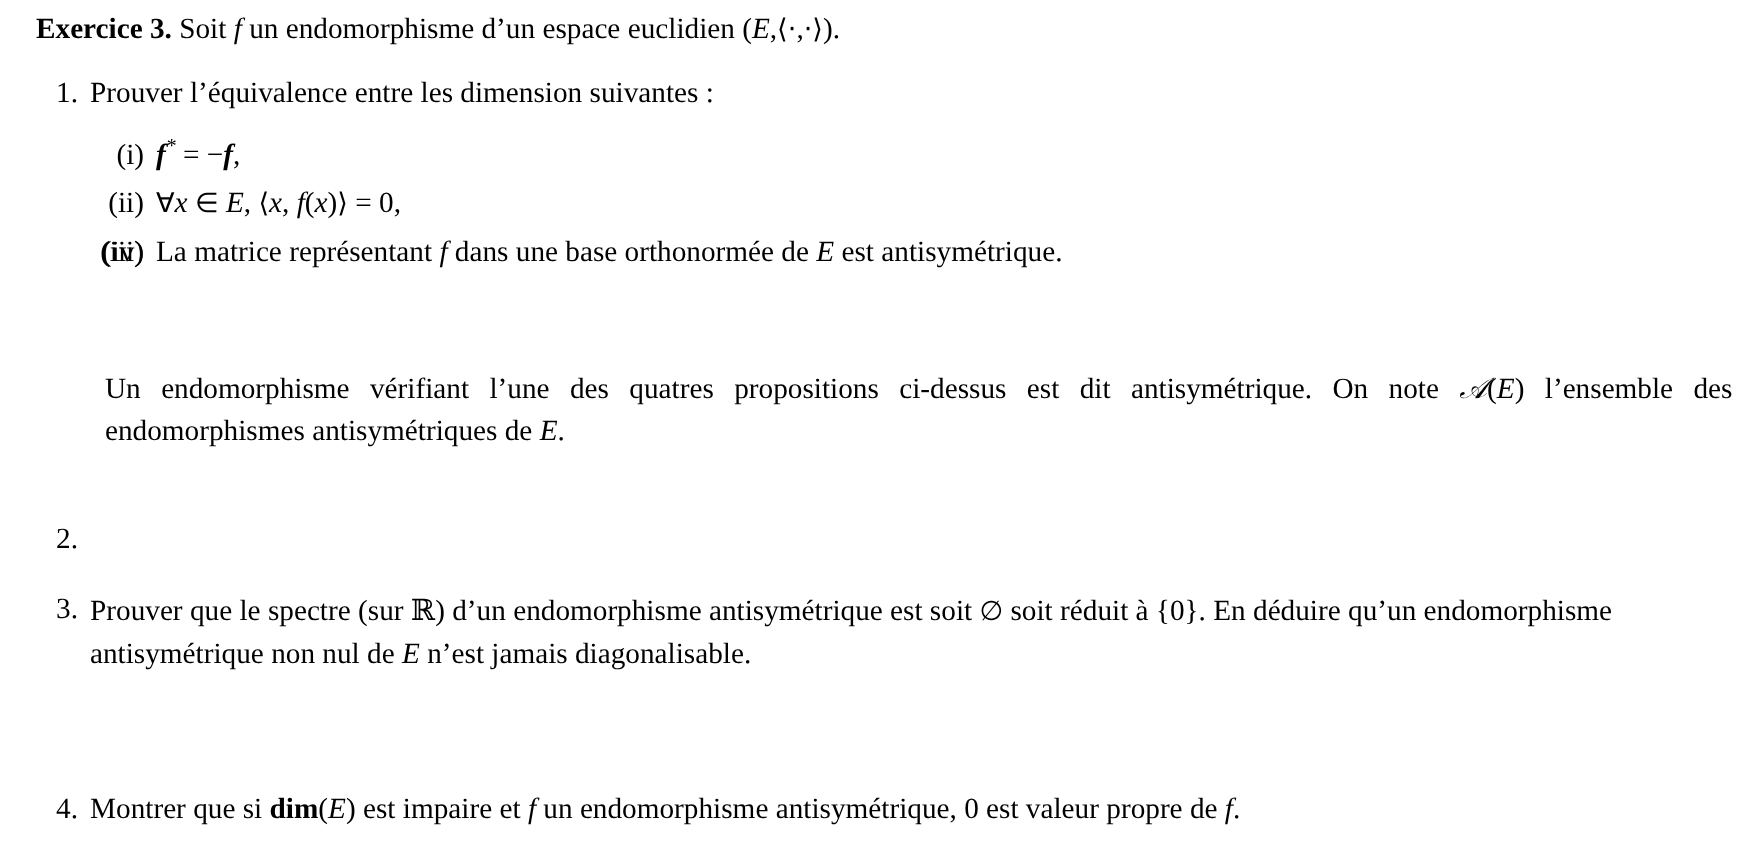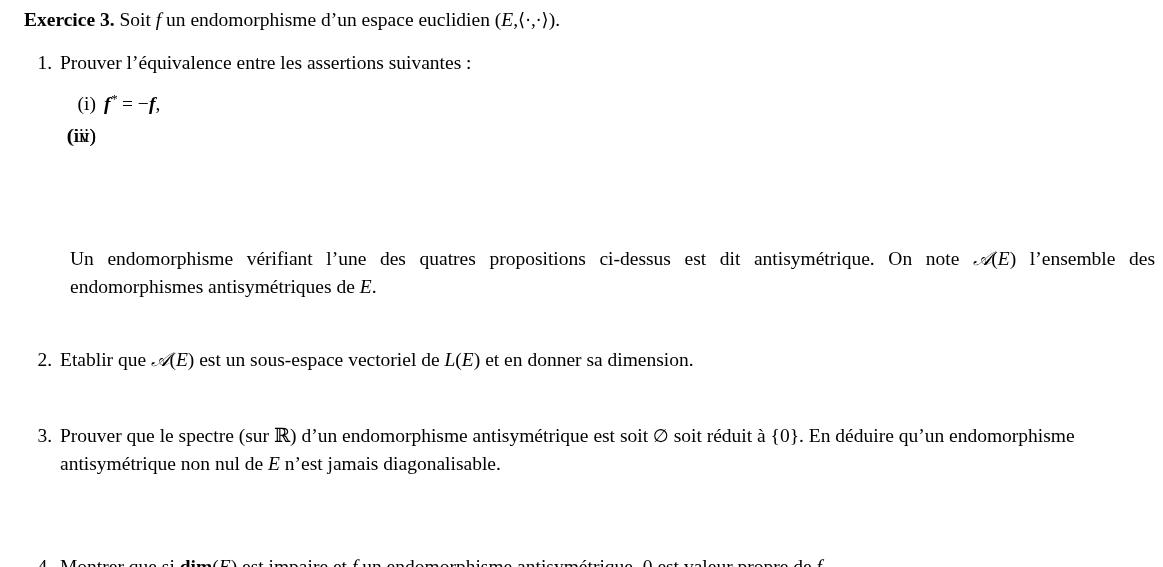--- a/index.html
+++ b/index.html
@@ -83,47 +83,52 @@
   <div class="block ex-title">
     <span class="lbl">Exercice 3.</span>
     <span>
       Soit <i>f</i> un endomorphisme d’un espace euclidien (<i>E</i>,<span class="sym">⟨</span><span class="sym">·</span>,<span class="sym">·</span><span class="sym">⟩</span>).
     </span>
     
   </div>
 
   <div class="block item" style="top: 49px;">
     <span class="num">1.</span>
-    <span>Prouver l’équivalence entre les assertions suivantes :</span>
+    <span>Prouver l’équivalence entre les dimension suivantes :</span>
   </div>
 
   <div class="roman-list" style="top: 90px;">
     <div class="rom">
       <span class="rnum">(i)</span>
       <span><span class="mathit" style="font-weight:600;">f</span><sup class="sub-star">*</sup> = −<span class="mathit" style="font-weight:600;">f</span>,</span>
       
     </div>
     <div class="rom">
+      <span class="rnum">(ii)</span>
+      <span><span class="sym">∀</span><i>x</i> <span class="sym">∈</span> <i>E</i>, <span class="sym">⟨</span><i>x</i>, <i>f</i>(<i>x</i>)<span class="sym">⟩</span> = 0,</span>
+      
+    </div>
+    <div class="rom">
       <span class="rnum">(iii)</span>
       
     </div>
     <div class="rom">
       <span class="rnum">(iv)</span>
+      <span>La matrice représentant <i>f</i> dans une base orthonormée de <i>E</i> est antisymétrique.</span>
       
     </div>
   </div>
 
   <div class="para" style="top: 245px;">
     <span>Un endomorphisme vérifiant l’une des quatres propositions ci-dessus est dit antisymétrique. On note <span class="cal">𝒜</span>(<i>E</i>) l’ensemble des endomorphismes antisymétriques de <i>E</i>.</span>
     
   </div>
 
   <div class="block item" style="top: 318px;">
     <span class="num">2.</span>
-    <span>Etablir que <span class="cal">𝒜</span>(<i>E</i>) est un sous-espace vectoriel de <i>L</i>(<i>E</i>) et en donner sa dimension.</span>
     
   </div>
 
   <div class="block item" style="top: 365px;">
     <span class="num">3.</span>
     <span>Prouver que le spectre (sur <span class="bb">ℝ</span>) d’un endomorphisme antisymétrique est soit <span class="sym">∅</span> soit réduit à {0}. En déduire qu’un endomorphisme antisymétrique non nul de <i>E</i> n’est jamais diagonalisable.</span>
     
   </div>
 
   <div class="block item" style="top: 440px;">

